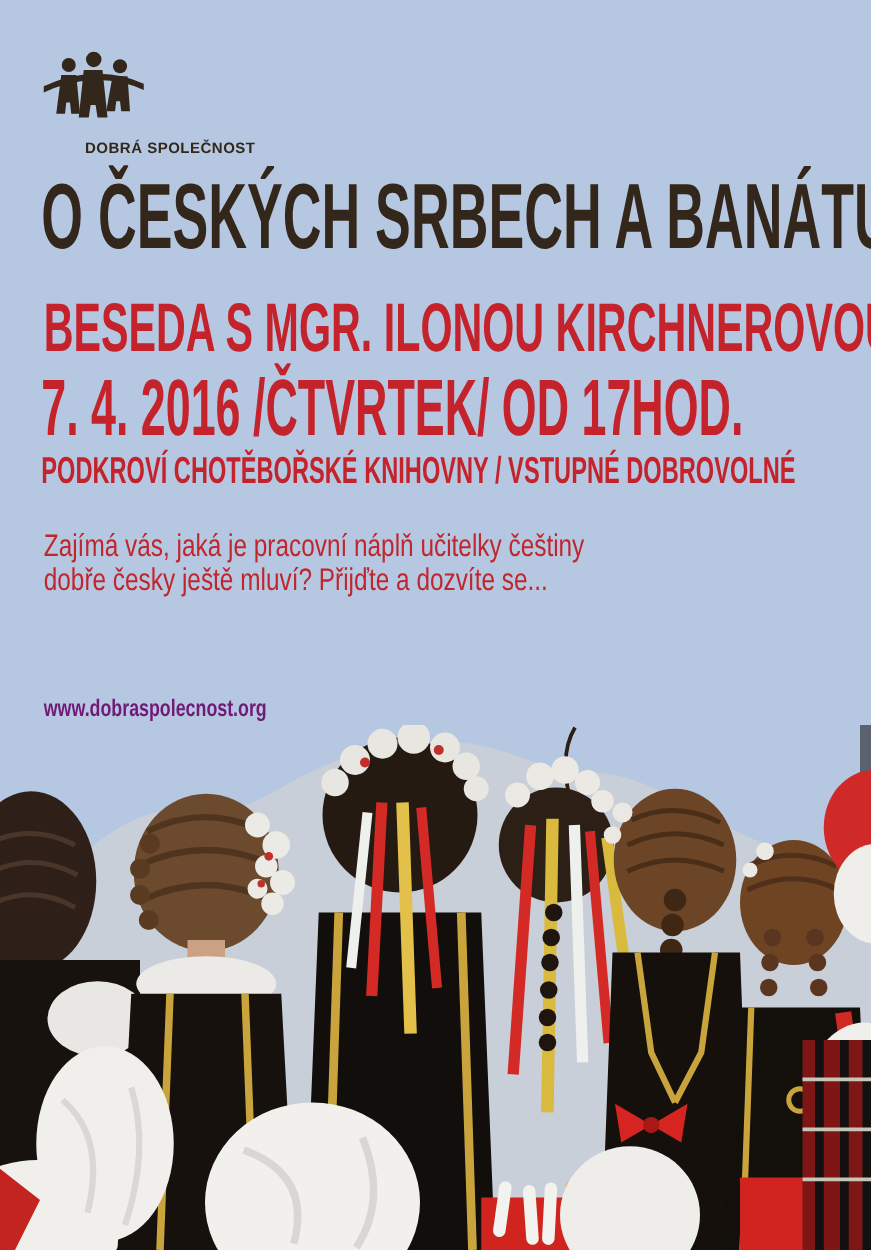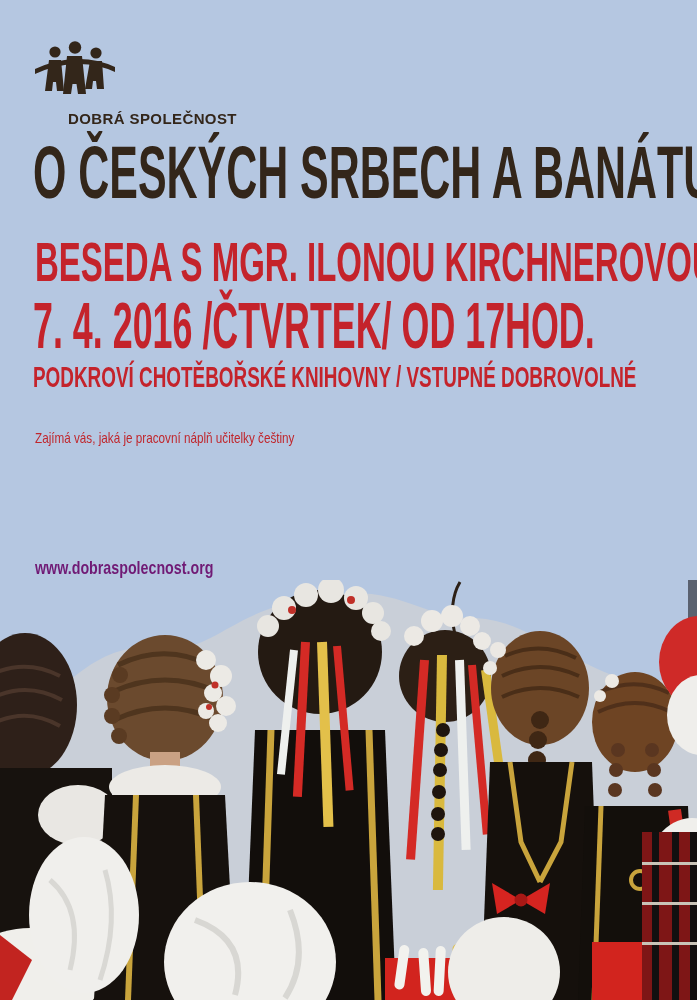--- a/index.html
+++ b/index.html
@@ -5,21 +5,21 @@
   html,body{margin:0;padding:0;background:#888;}
   .poster{
     position:relative;width:697px;height:1000px;margin:0 auto;
     background:#b5c7e1;overflow:hidden;
     font-family:"Liberation Sans",sans-serif;
   }
   .abs{position:absolute;white-space:nowrap;}
   .condensed{transform-origin:0 0;display:inline-block;}
   .logo-wrap{position:absolute;left:33px;top:40px;text-align:left;}
   .logo-label{
-    font-size:15px;font-weight:bold;letter-spacing:.4px;
+    font-size:12px;font-weight:bold;letter-spacing:.4px;
     color:#33261a;margin-top:2px;padding-left:35px;
   }
   .title-line{
     left:33px;top:136px;font-size:74px;font-weight:bold;line-height:1;
     color:#33261a;letter-spacing:0px;
   }
   .title-line .condensed{transform:scaleX(.58);}
   .subtitle-line{
     left:35px;top:235px;font-size:55px;font-weight:bold;line-height:1;
     color:#c4232b;
@@ -29,21 +29,21 @@
     left:33px;top:294px;font-size:64px;font-weight:bold;line-height:1;
     color:#c4232b;
   }
   .date-line .condensed{transform:scaleX(.56);}
   .venue-line{
     left:33px;top:362px;font-size:30px;font-weight:bold;line-height:1;
     color:#c4232b;
   }
   .venue-line .condensed{transform:scaleX(.63);}
   .description{
-    left:35px;top:424px;font-size:15px;line-height:27px;
+    left:35px;top:424px;font-size:25px;line-height:27px;
     color:#c0262c;font-weight:normal;
   }
   .description .condensed{transform:scaleX(.78);}
   .website-line{
     left:35px;top:557px;font-size:19px;font-weight:bold;color:#701a75;
   }
   .website-line .condensed{transform:scaleX(.75);}
   .photo{position:absolute;left:0;top:580px;width:697px;height:420px;}
 </style>
 </head>
@@ -77,20 +77,21 @@
   <div class="abs date-line">
     <span class="condensed">7. 4. 2016 /ČTVRTEK/ OD 17HOD.</span>
   </div>
 
   <div class="abs venue-line">
     <span class="condensed">PODKROVÍ CHOTĚBOŘSKÉ KNIHOVNY / VSTUPNÉ DOBROVOLNÉ</span>
   </div>
 
   <div class="abs description">
     <div><span class="condensed">Zajímá vás, jaká je pracovní náplň učitelky češtiny</span></div>
+    <div><span class="condensed">dobře česky ještě mluví? Přijďte a dozvíte se...</span></div>
   </div>
 
   <div class="abs website-line">
     <span class="condensed">www.dobraspolecnost.org</span>
   </div>
 
   <svg class="photo" viewBox="0 0 697 420">
 
     <path d="M0,150 C60,125 85,60 160,68 C215,74 225,32 318,16 C400,3 420,38 470,38 C520,38 545,68 612,95 C655,112 672,100 697,68 L697,420 L0,420 Z" fill="#c9cfd8"></path>
 

